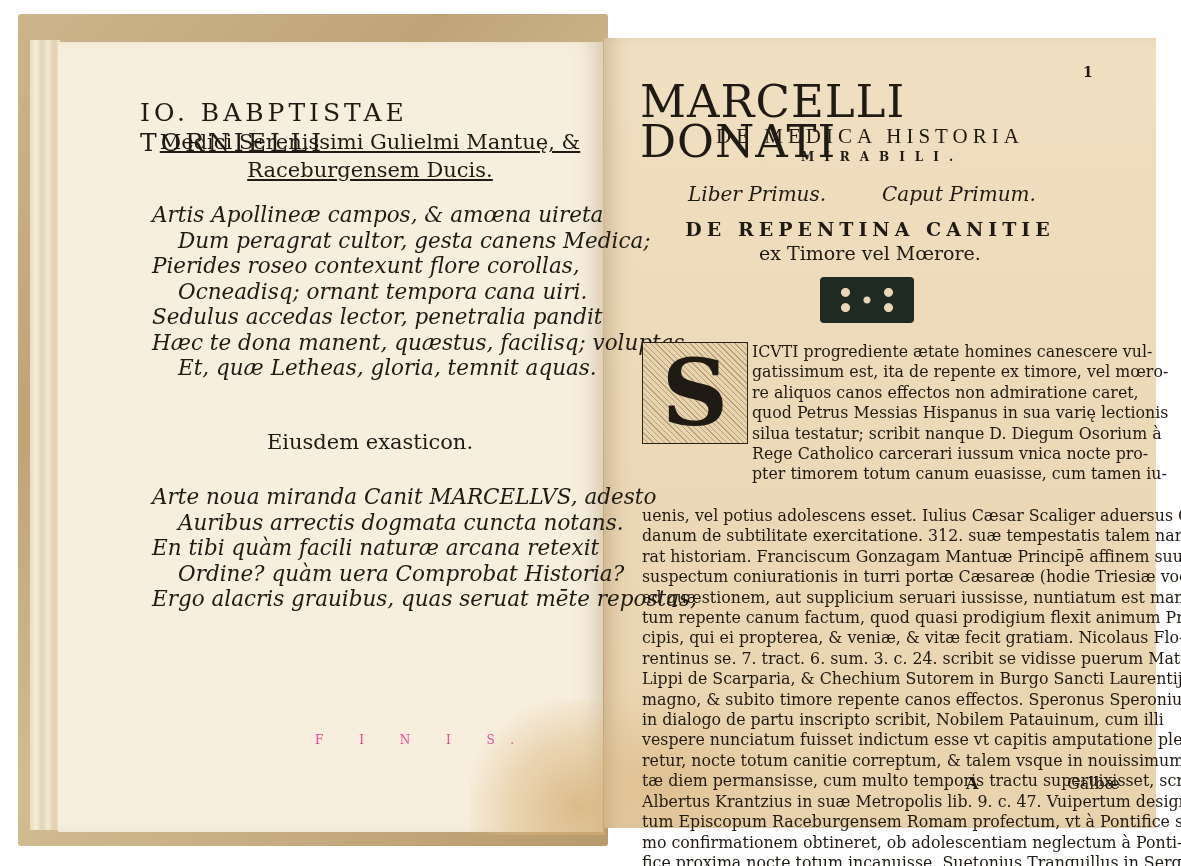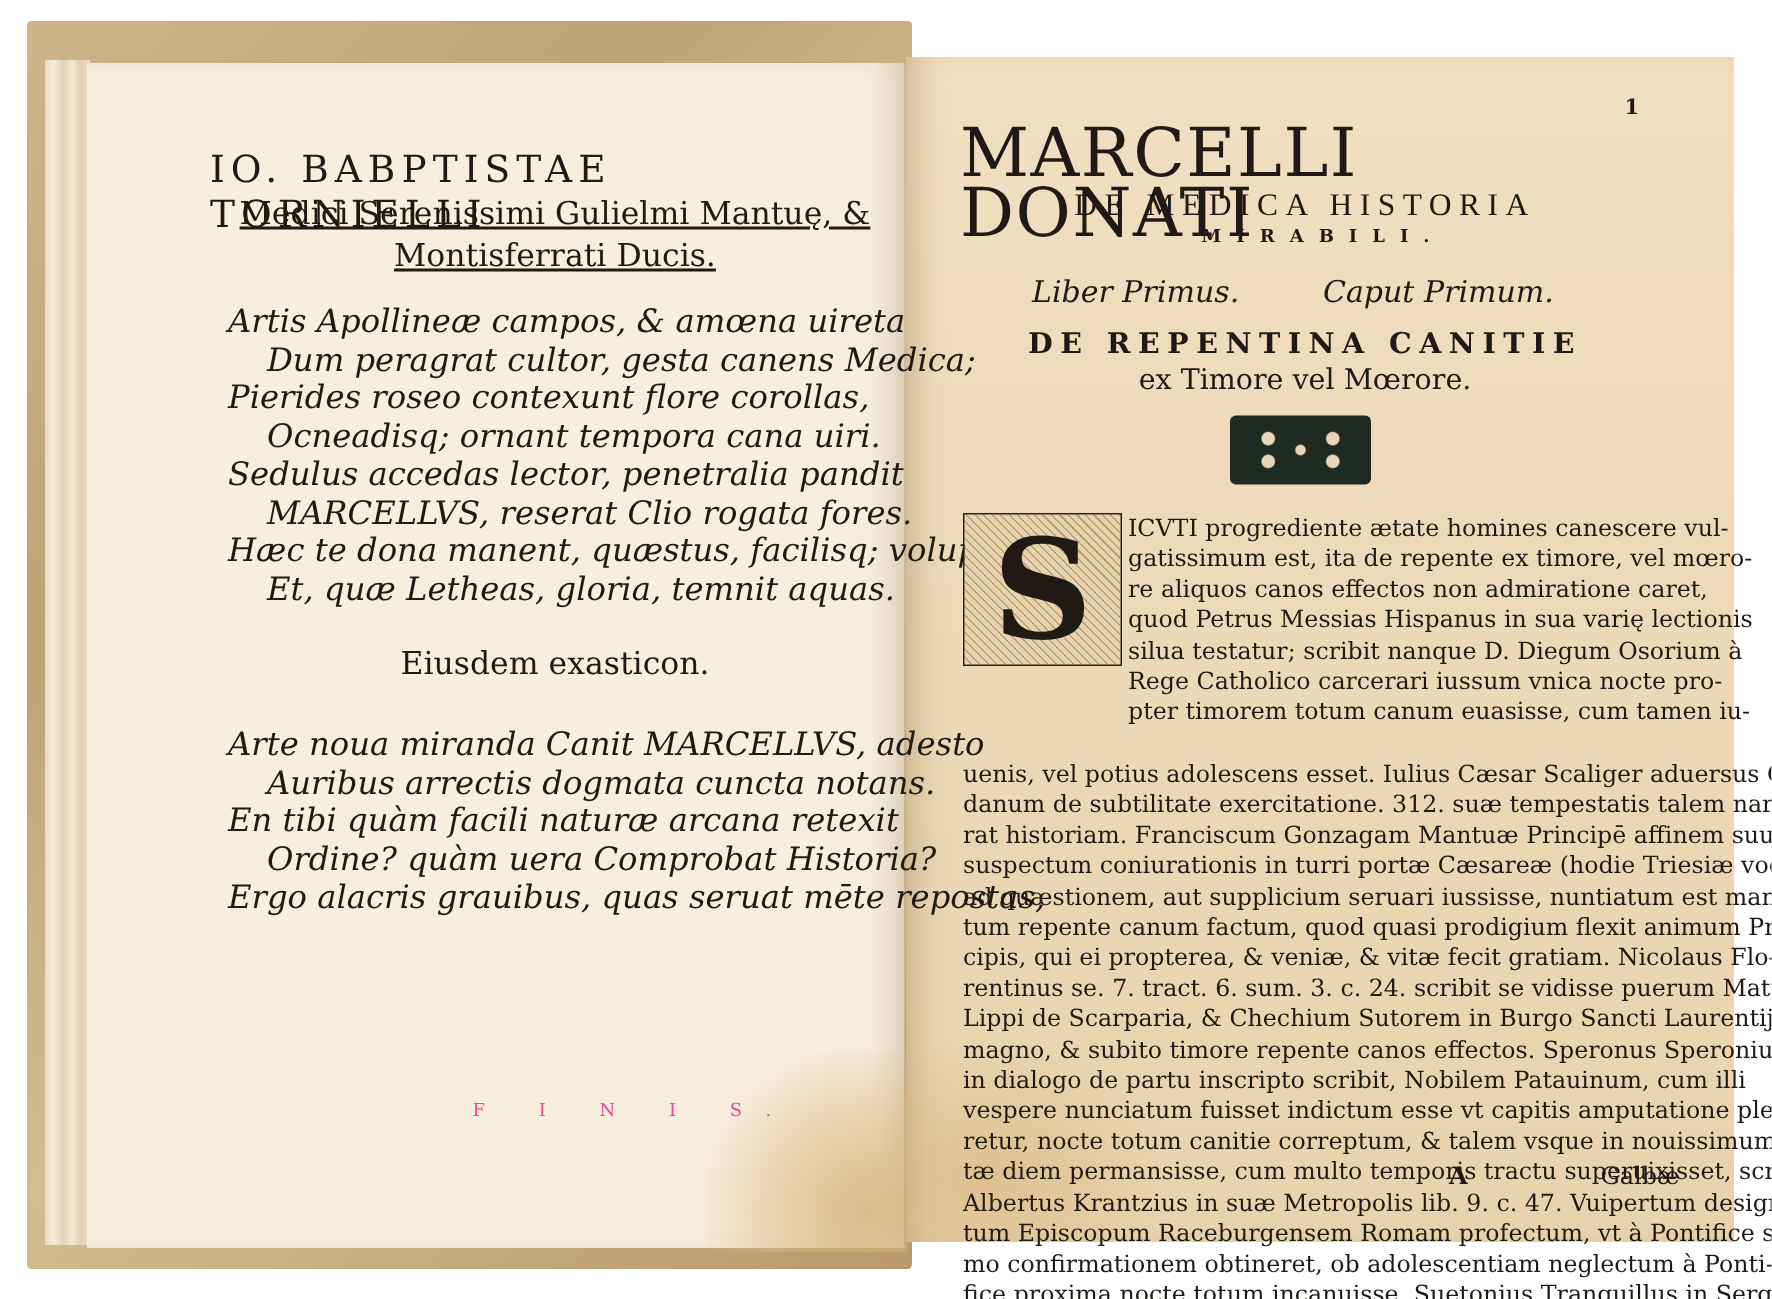--- a/index.html
+++ b/index.html
@@ -118,30 +118,29 @@
 <div class="cover"></div>
 <div class="leaf-stack"></div>
 <div class="left-page"></div>
 <div class="left-stain"></div>
 <div class="right-page"></div>
 <div class="right-stain"></div>
 
 <div class="lp-title ink">IO. BABPTISTAE TORNIELLI</div>
 <div class="lp-sub ink">
   <div>Medici Serenissimi Gulielmi Mantuę, &amp;</div>
-  <div>Montisferrati Ducis.</div>
+  <div>Raceburgensem Ducis.</div>
 </div>
 
 <div class="verse ink" style="top:202px;">
   <span>Artis Apollineæ campos, &amp; amœna uireta</span>
   <span class="indent">Dum peragrat cultor, gesta canens Medica;</span>
   <span>Pierides roseo contexunt flore corollas,</span>
   <span class="indent">Ocneadisq; ornant tempora cana uiri.</span>
   <span>Sedulus accedas lector, penetralia pandit</span>
-  <span class="indent">MARCELLVS, reserat Clio rogata fores.</span>
   <span>Hæc te dona manent, quæstus, facilisq; voluptas,</span>
   <span class="indent">Et, quæ Letheas, gloria, temnit aquas.</span>
 </div>
 
 <div class="lp-heading ink">Eiusdem exasticon.</div>
 
 <div class="verse ink" style="top:484px;">
   <span>Arte noua miranda Canit MARCELLVS, adesto</span>
   <span class="indent">Auribus arrectis dogmata cuncta notans.</span>
   <span>En tibi quàm facili naturæ arcana retexit</span>

